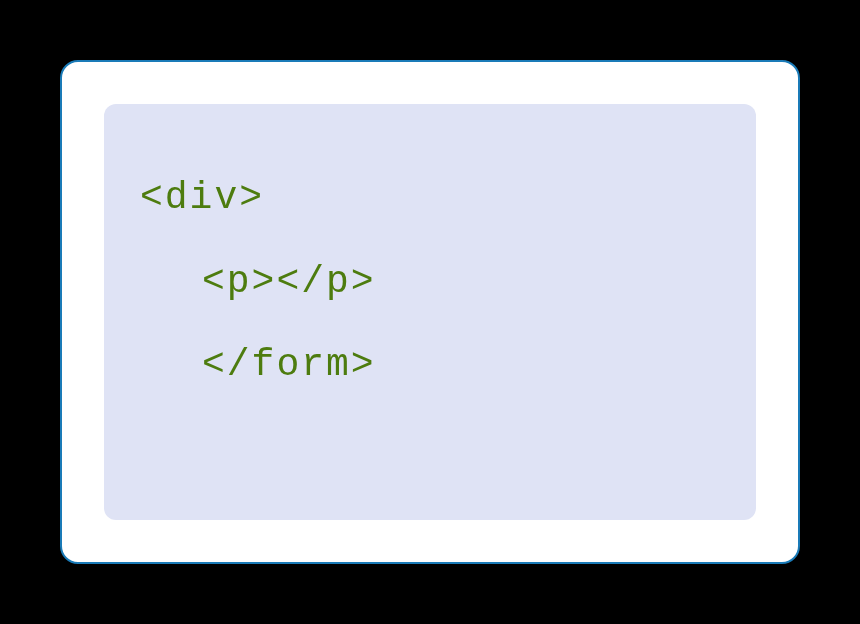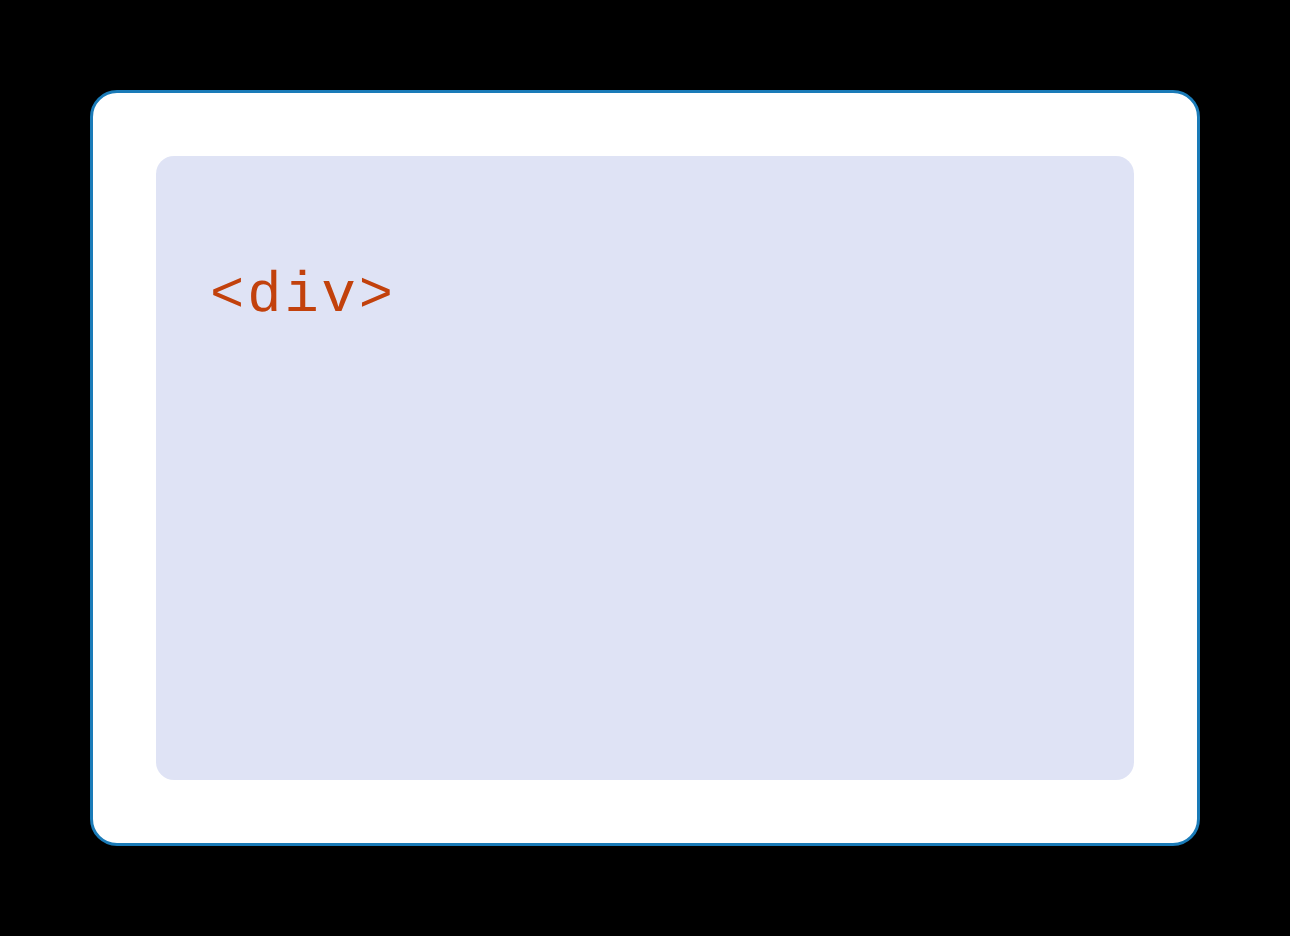--- a/index.html
+++ b/index.html
@@ -25,31 +25,33 @@
       padding: 42px;
     }
     .code-block {
       background: #dfe3f5;
       border-radius: 12px;
       width: 100%;
       height: 100%;
       padding: 52px 36px;
       font-family: "Courier New", Courier, monospace;
       font-size: 38px;
-      color: #c2410c;
+      color: #4d7c0f;
       letter-spacing: 2px;
       line-height: 2.2;
     }
     .code-line {
       white-space: pre;
     }
     .indent {
       padding-left: 62px;
     }
   </style>
 </head>
 <body>
 
 <div class="card">
   <div class="code-block">
     <div class="code-line">&lt;div&gt;</div>
+    <div class="code-line indent">&lt;p&gt;&lt;/p&gt;</div>
+    <div class="code-line indent">&lt;/form&gt;</div>
   </div>
 </div>
 
 </body></html>

